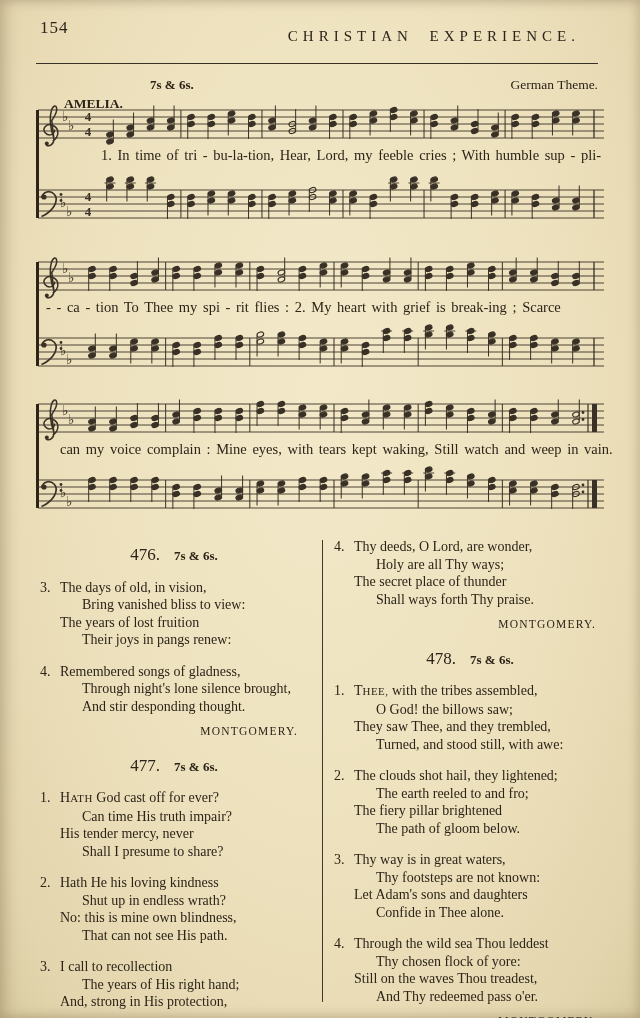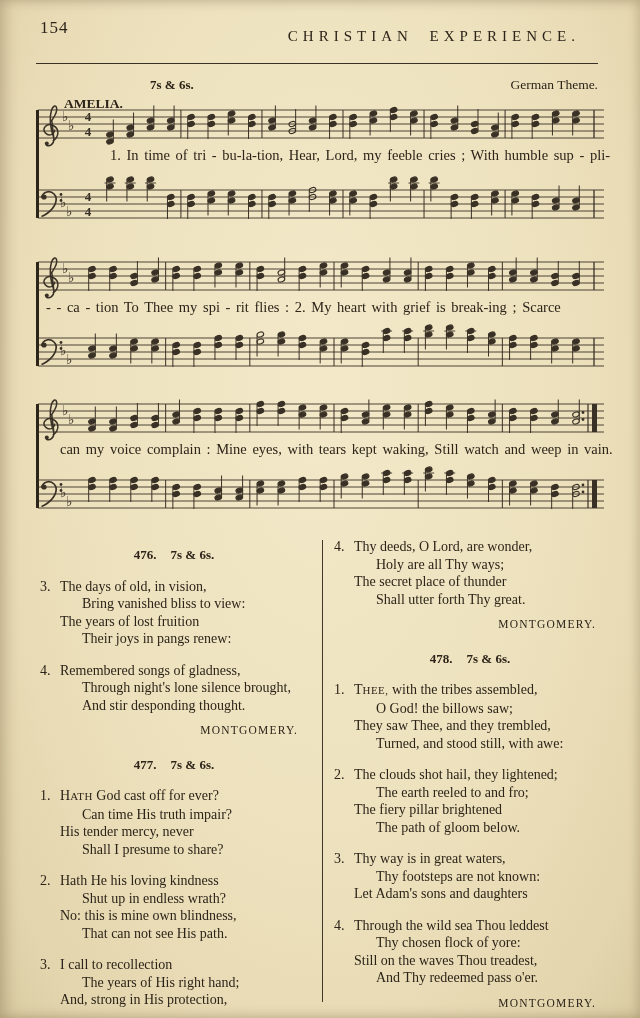--- a/index.html
+++ b/index.html
@@ -15,33 +15,33 @@
   .running-title{position:absolute;top:28px;left:60px;right:60px;text-align:right;font-size:15px;letter-spacing:5px;word-spacing:8px;}
   .rule{position:absolute;left:36px;right:42px;top:63px;height:1.4px;background:#3a3126;}
   .tune-name{position:absolute;left:64px;top:77px;font-size:13.5px;font-weight:bold;margin-top:19px;}
   .tune-meter{position:absolute;left:150px;top:77px;font-size:13px;font-weight:bold;}
   .tune-theme{position:absolute;right:42px;top:77px;font-size:13.5px;}
   svg.staff{position:absolute;left:36px;width:570px;height:70px;}
   .sys1t{top:90px}.sys1b{top:170px}
   .sys2t{top:242px}.sys2b{top:318px}
   .sys3t{top:384px}.sys3b{top:460px}
   .lyric{position:absolute;font-size:14.5px;white-space:nowrap;word-spacing:2px;}
-  .sys1l{left:110px;top:147px}
+  .sys1l{left:101px;top:147px}
   .sys2l{left:46px;top:299px}
   .sys3l{left:60px;top:441px}
   .sysbar{position:absolute;left:36px;width:3px;background:#2c2419;}
   .bar1{top:110px;height:108px}
   .bar2{top:262px;height:104px}
   .bar3{top:404px;height:104px}
   .divider{position:absolute;left:322px;top:540px;width:1px;height:462px;background:#41382c;}
   .col{position:absolute;font-size:14px;line-height:17.5px;}
   .col-left{left:40px;top:542px;width:268px;}
   .col-right{left:334px;top:538px;width:272px;}
   .hymn-head{text-align:center;margin:4px 0 14px;}
-  .hnum{font-size:13px;font-weight:bold;margin-right:14px;}
+  .hnum{font-size:17px;font-weight:normal;margin-right:14px;}
   .hmeter{font-size:13px;font-weight:bold;}
   .mt{margin-top:16px;}
   .verse{position:relative;padding-left:20px;margin-bottom:14px;}
   .vnum{position:absolute;left:0;top:0;}
   .vl.in{padding-left:22px;}
   .attr{text-align:right;font-size:11.5px;letter-spacing:1.2px;margin:-6px 10px 12px 0;}
   .sc{font-size:.78em;letter-spacing:.5px;}
 </style>
 </head>
 <body>
@@ -688,21 +688,21 @@
 
     </div>
   </div>
 
   <div class="col col-right">
     <div class="verse">
       <span class="vnum">4.</span>
       <div class="vl">Thy deeds, O Lord, are wonder,</div>
       <div class="vl in">Holy are all Thy ways;</div>
       <div class="vl">The secret place of thunder</div>
-      <div class="vl in">Shall utter forth Thy great.</div>
+      <div class="vl in">Shall ways forth Thy praise.</div>
     </div>
     <div class="attr">MONTGOMERY.</div>
 
     <div class="hymn-head mt">
       <span class="hnum">478.</span><span class="hmeter">7s &amp; 6s.</span>
     </div>
     <div class="verse">
       <span class="vnum">1.</span>
       <div class="vl">T<span class="sc">HEE,</span> with the tribes assembled,</div>
       <div class="vl in">O God!  the billows saw;</div>
@@ -714,20 +714,21 @@
       <div class="vl">The clouds shot hail, they lightened;</div>
       <div class="vl in">The earth reeled to and fro;</div>
       <div class="vl">The fiery pillar brightened</div>
       <div class="vl in">The path of gloom below.</div>
     </div>
     <div class="verse">
       <span class="vnum">3.</span>
       <div class="vl">Thy way is in great waters,</div>
       <div class="vl in">Thy footsteps are not known:</div>
       <div class="vl">Let Adam's sons and daughters</div>
+      <div class="vl in">Confide in Thee alone.</div>
     </div>
     <div class="verse">
       <span class="vnum">4.</span>
       <div class="vl">Through the wild sea Thou leddest</div>
       <div class="vl in">Thy chosen flock of yore:</div>
       <div class="vl">Still on the waves Thou treadest,</div>
       <div class="vl in">And Thy redeemed pass o'er.</div>
     </div>
     <div class="attr">MONTGOMERY.</div>
   </div>

